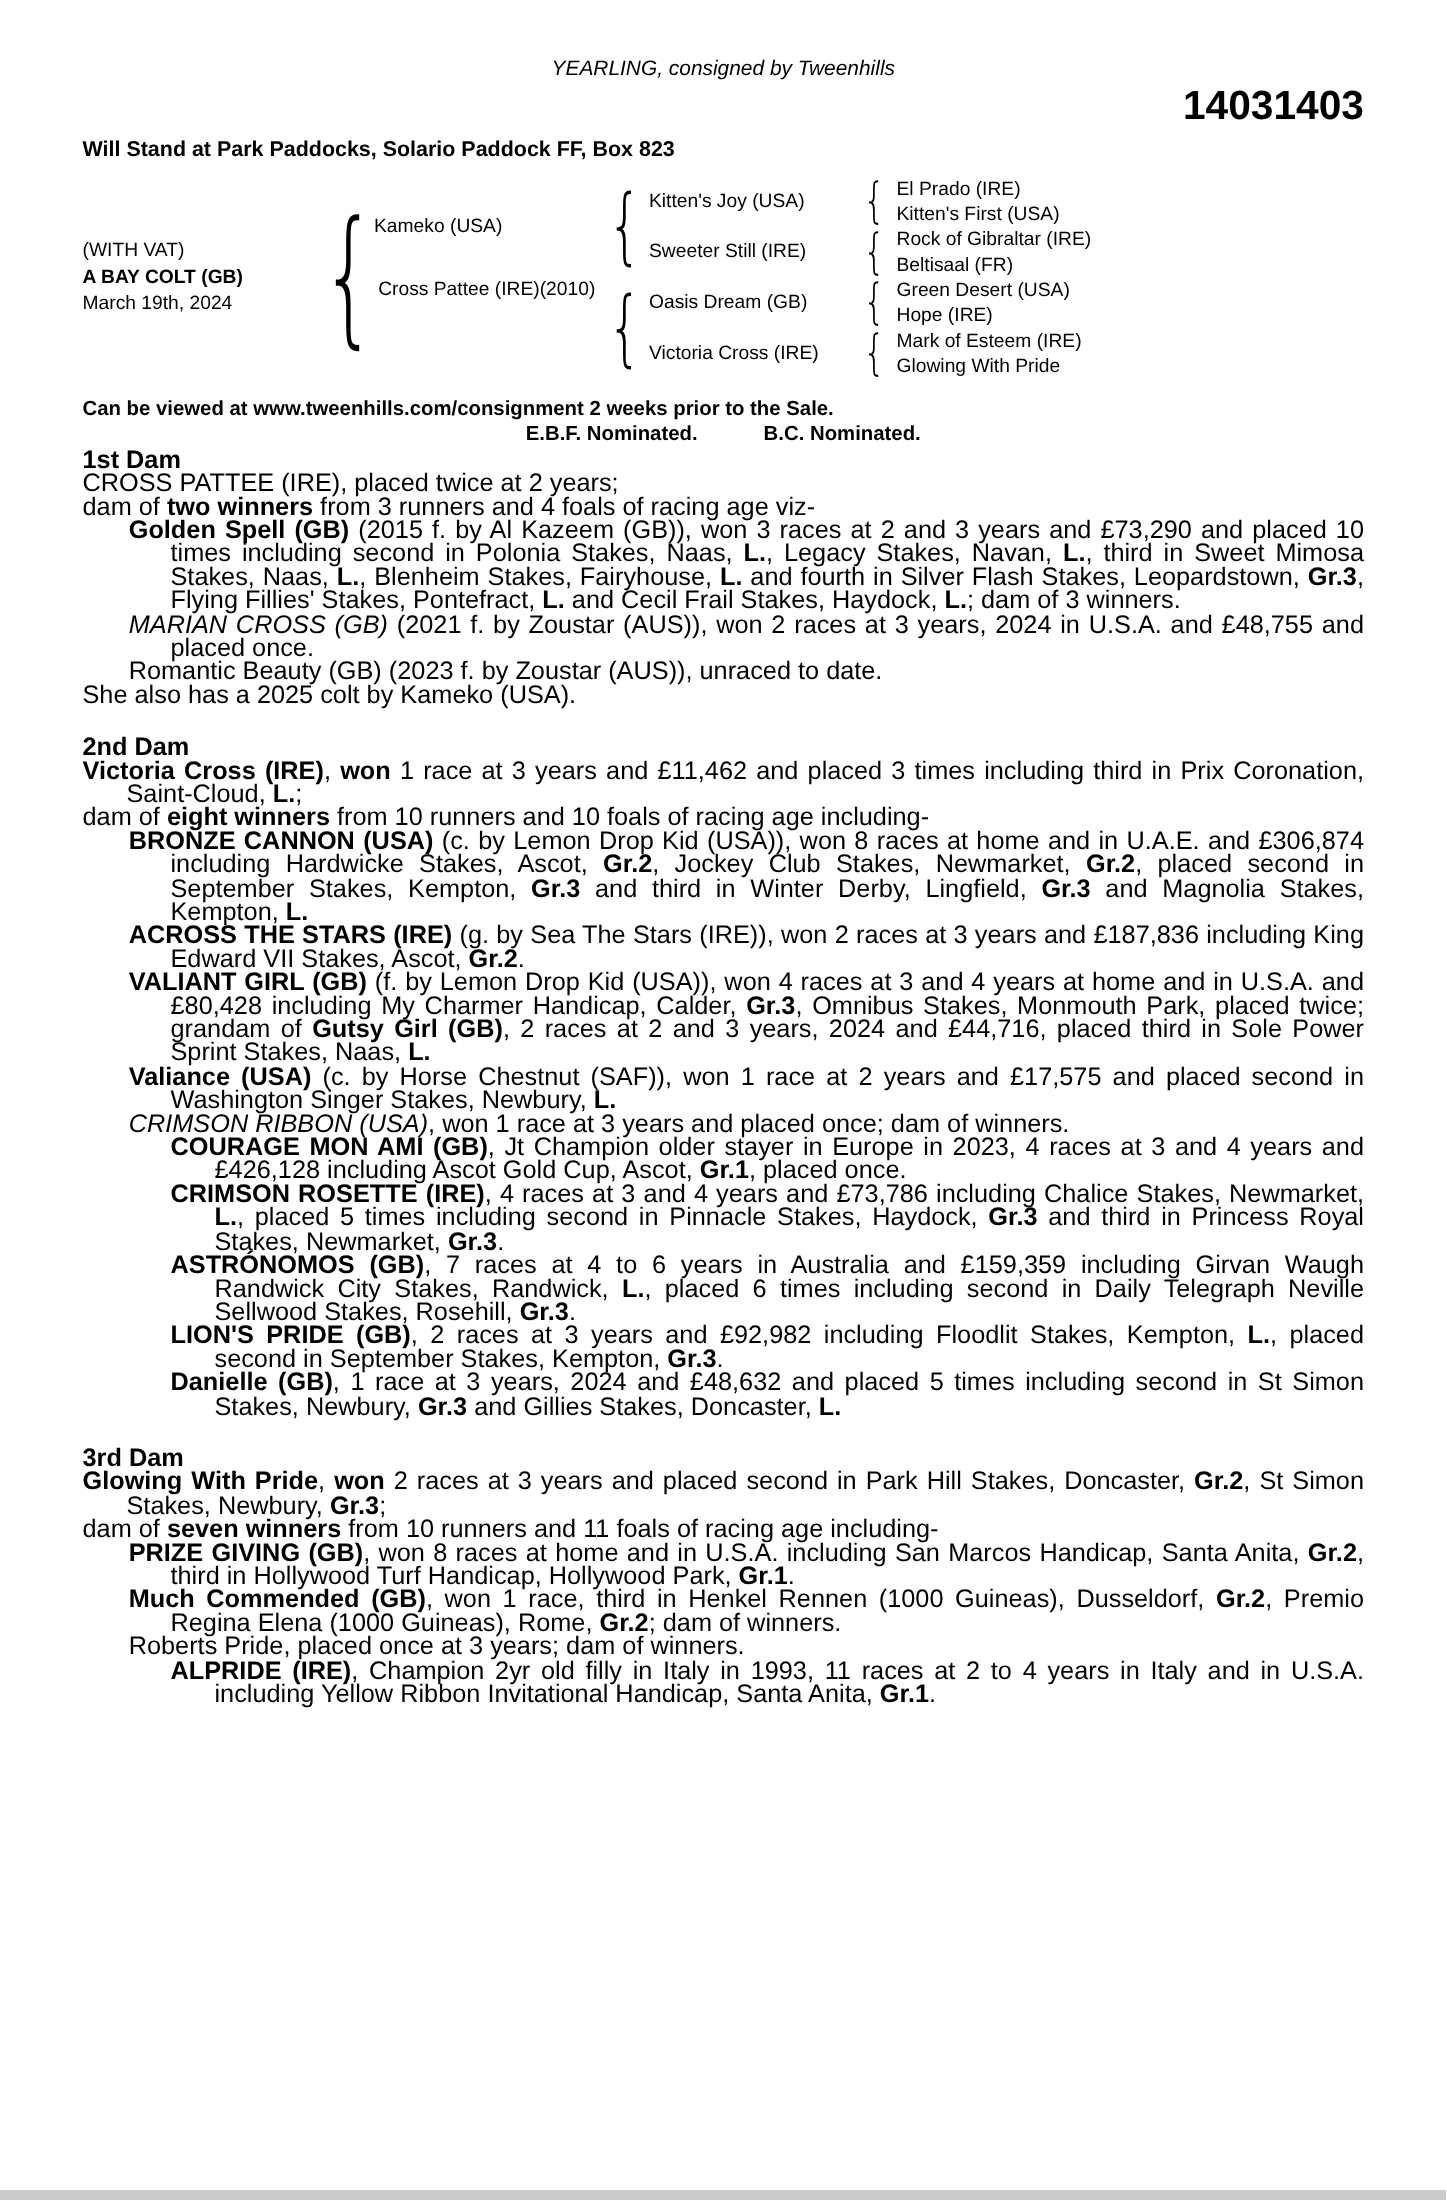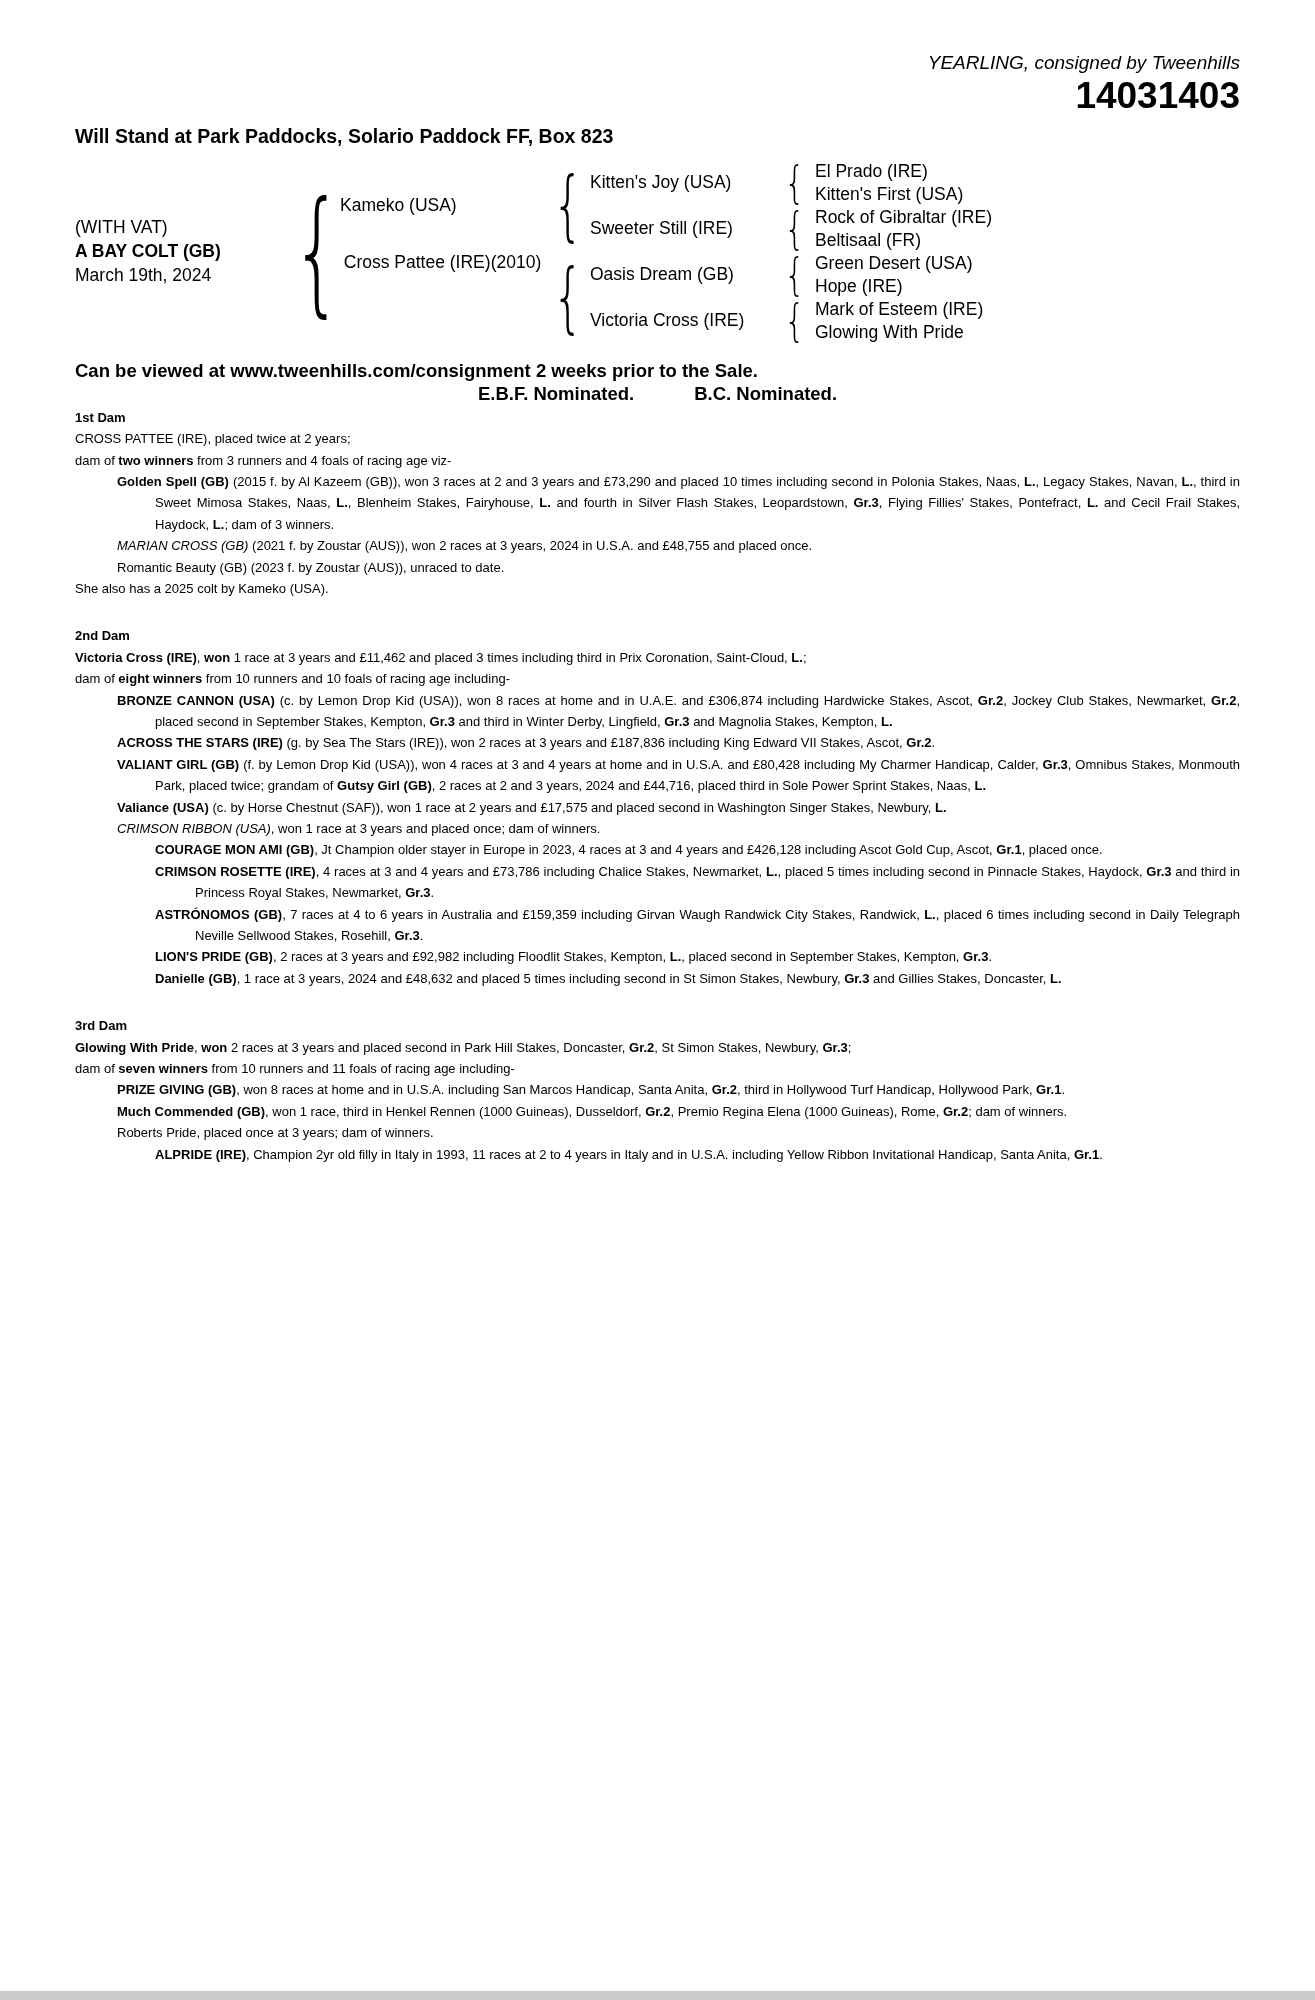--- a/index.html
+++ b/index.html
@@ -4,21 +4,21 @@
 <style>
   html,body { margin:0; padding:0; background:#ffffff; }
   body { font-family:"Liberation Sans", sans-serif; color:#000; }
   .page {
     position:relative; width:1315px; height:2000px; background:#fff;
     box-sizing:border-box; padding:52px 75px 0 75px; overflow:hidden;
   }
   .b { font-weight:bold; }
   .i { font-style:italic; }
 
-  .consign-line { text-align:right; font-size:19px; font-style:italic; }
+  .consign-line { text-align:center; font-size:19px; font-style:italic; }
   .lot-row { display:flex; justify-content:flex-end; align-items:center;
              font-size:37px; font-weight:bold; margin-top:2px; line-height:1.1; }
   .stand-line { font-size:19.5px; font-weight:bold; margin-top:8px; }
 
   .pedigree {
     margin-top:12px; display:grid;
     grid-template-columns:220px 45px 205px 45px 185px 40px auto;
     grid-auto-rows:23px; font-size:17.5px;
   }
   .ped-cell { display:flex; align-items:center; white-space:nowrap; }
@@ -26,21 +26,21 @@
   .ped-dam { display:flex; justify-content:center; line-height:1.25; }
   .brace { display:flex; align-items:center; justify-content:center; overflow:visible; }
   .brace span { font-family:"DejaVu Sans", sans-serif; font-weight:200; line-height:0; display:block; }
   .brace-main span { font-size:108px; transform:scale(0.75,1.25); }
   .brace-g1 span  { font-size:66px;  transform:scale(0.75,1.15); }
   .brace-g2 span  { font-size:40px;  transform:scale(0.8,1.1); }
 
   .view-line { text-align:left; font-weight:bold; font-size:18.5px; margin-top:16px; }
   .nom-row { display:flex; justify-content:center; gap:60px; font-weight:bold; font-size:18.5px; margin-top:1px; }
 
-  .ped-text { margin-top:0; font-size:13px; line-height:21.4px; text-align:justify; }
+  .ped-text { margin-top:0; font-size:23px; line-height:21.4px; text-align:justify; }
   .dam-title { font-weight:bold; margin-top:26px; }
   .dam-title:first-child { margin-top:2px; }
   .para { margin:0; }
   .ind0 { padding-left:40px;  text-indent:-40px; }
   .ind1 { padding-left:80px;  text-indent:-38px; }
   .ind2 { padding-left:120px; text-indent:-40px; }
 
   .bottom-line { position:absolute; left:0; right:0; bottom:0; height:9px; background:#cbcbcb; }
 </style>
 </head>

